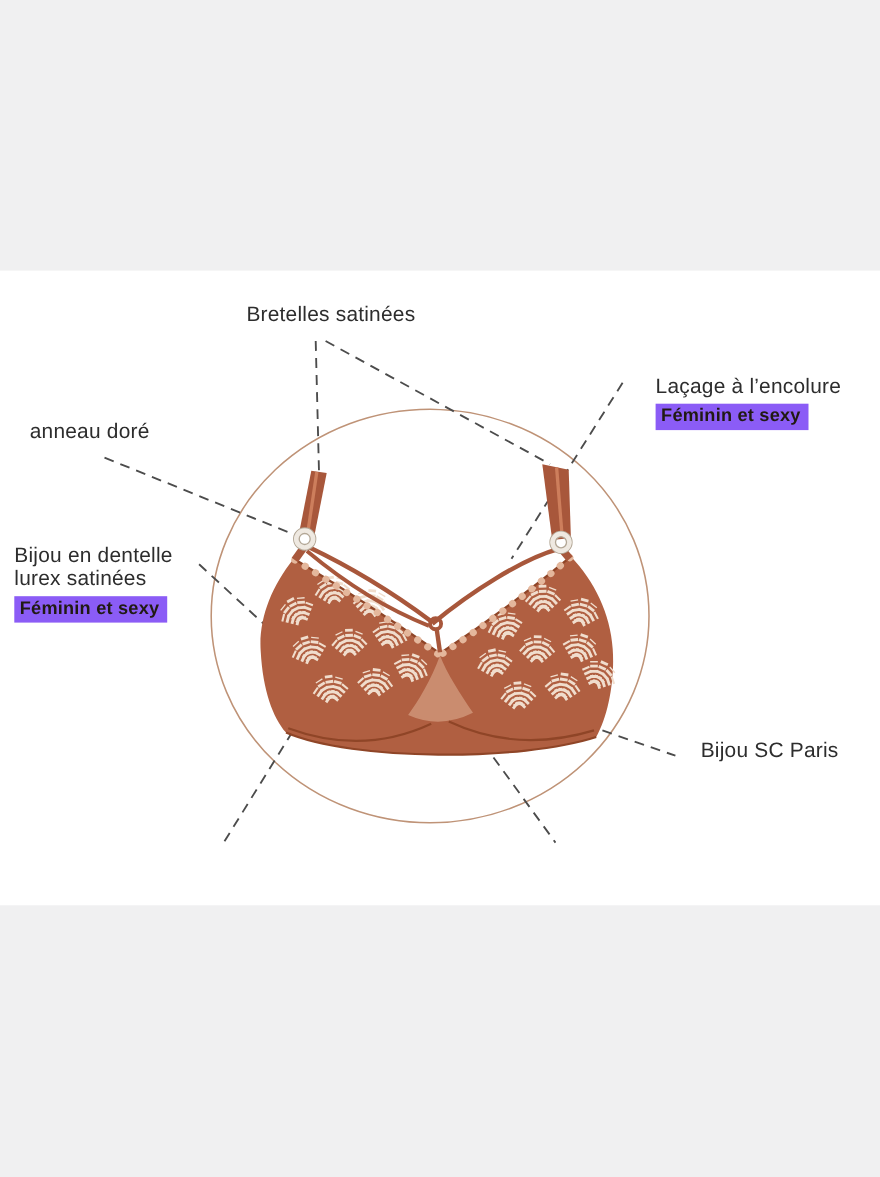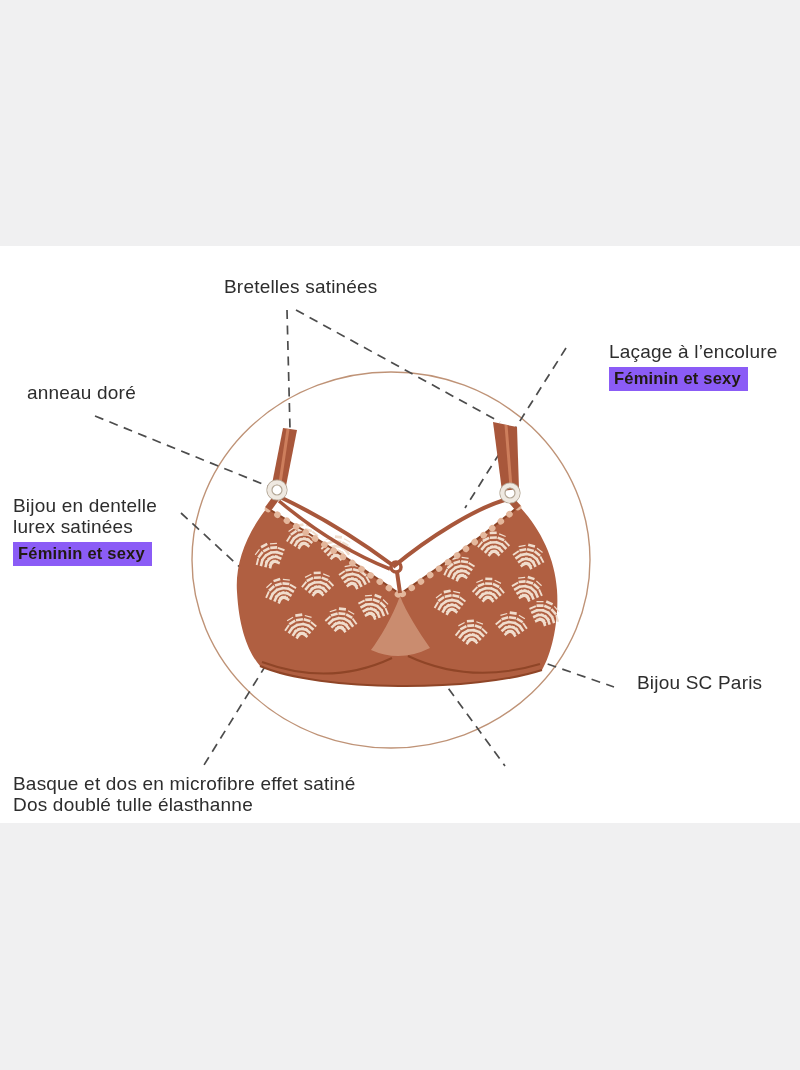--- a/index.html
+++ b/index.html
@@ -158,38 +158,34 @@
       <circle class="ringOuter" cx="510" cy="247" r="10"></circle>
       <circle class="ringMetal" cx="510" cy="247" r="7.5"></circle>
       <circle class="ringOuter" cx="510" cy="247" r="5"></circle>
     </g>
   </svg>
 
   <div class="label" style="left:224px;top:30px;">
     <span>Bretelles satinées</span>
   </div>
 
-  <div class="label" style="left:609px;top:95px;">
+  <div class="label" style="left:596px;top:95px;">
     <div>Laçage à l’encolure</div>
     <span class="badge">Féminin et sexy</span>
   </div>
 
   <div class="label" style="left:27px;top:136px;">
     <span>anneau doré</span>
   </div>
 
   <div class="label" style="left:13px;top:249px;">
     <div>Bijou en dentelle</div>
     <div>lurex satinées</div>
     <span class="badge">Féminin et sexy</span>
   </div>
 
   <div class="label" style="left:620px;top:426px;margin-left:17px;">
     <span>Bijou SC Paris</span>
   </div>
 
-  <div class="label" style="left:13px;top:527px;">
-    <div>Basque et dos en microfibre effet satiné</div>
-    <div>Dos doublé tulle élasthanne</div>
-  </div>
 
 
 </div>
 
 </body></html>

